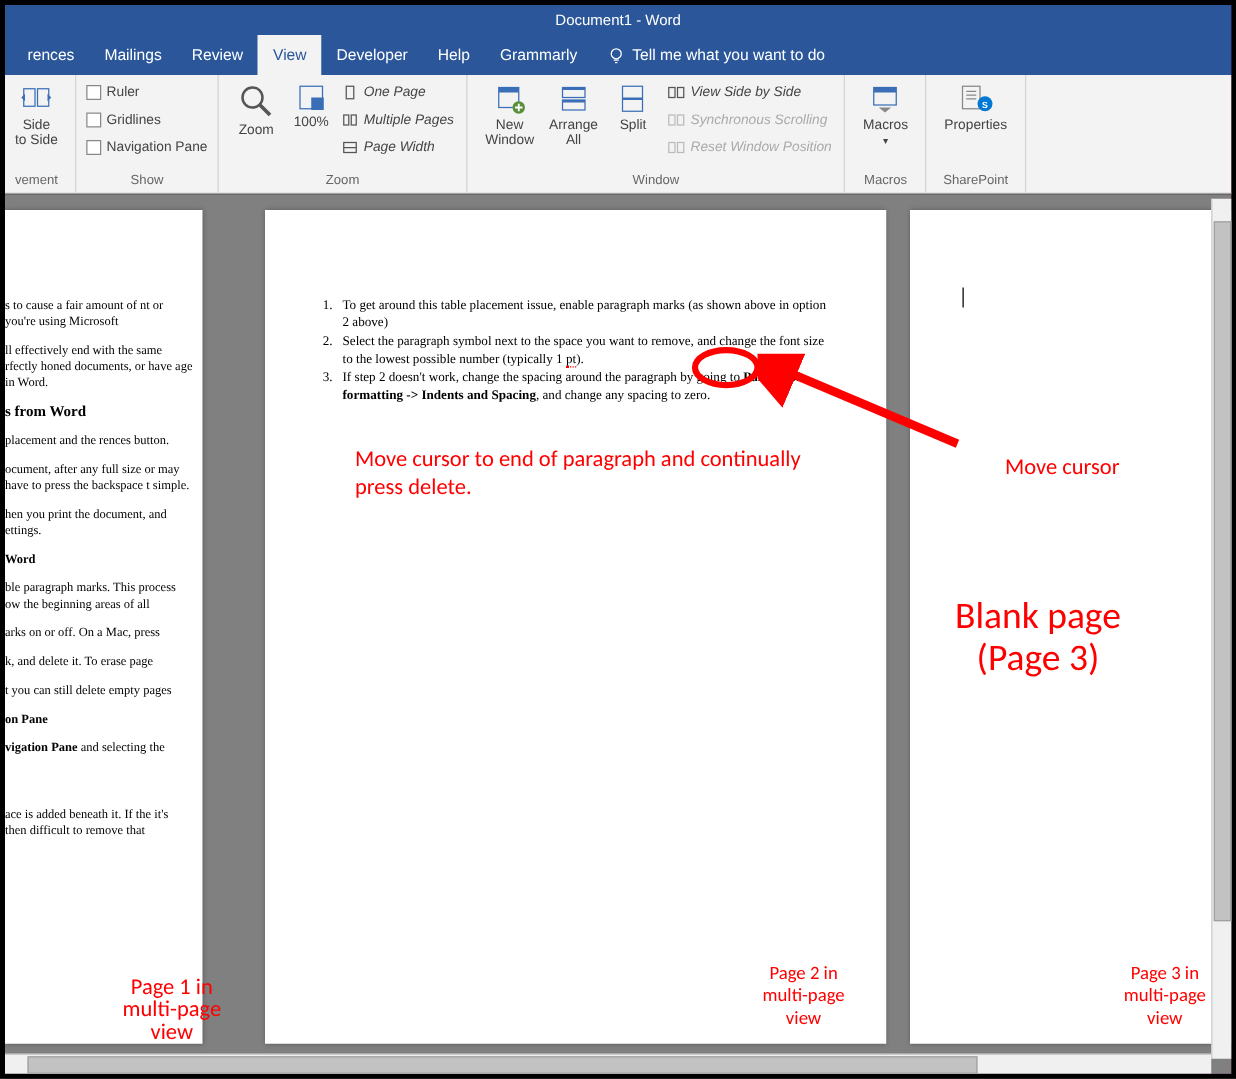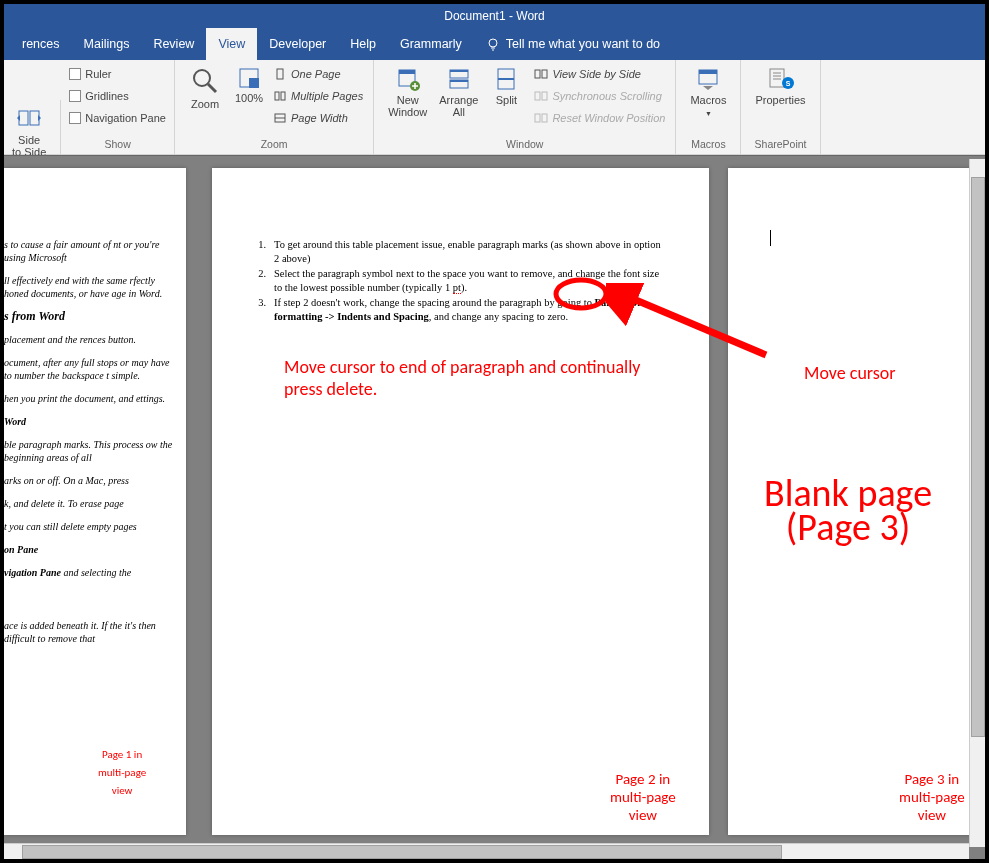--- a/index.html
+++ b/index.html
@@ -91,21 +91,21 @@
       position: absolute;
       background: #fff;
       box-shadow: 0 0 4px rgba(0,0,0,.3);
       top: 12px;
       bottom: 24px;
       font-family: "Times New Roman", serif;
       font-size: 11px;
       color: #000;
       overflow: hidden;
     }
-    .page1 { left: 0; width: 182px; padding: 70px 8px 8px 0; font-style: italic; }
+    .page1 { left: 0; width: 158px; padding: 70px 8px 8px 0; }
     .page2 { left: 208px; width: 497px; padding: 70px 42px 8px 42px; }
     .page3 { left: 724px; right: 0; padding: 70px 8px 8px 42px; }
     .page1 .body-text { font-size: 10px; line-height: 13px; }
     .page1 .body-text p { margin-bottom: 10px; }
     .page1 .body-text .h { font-weight: bold; font-size: 12px; }
     .p2-list { font-size: 10.5px; line-height: 14px; }
     .p2-list .row { display: flex; margin-bottom: 1px; }
     .p2-list .num { width: 20px; text-align: right; padding-right: 8px; }
     .p2-list .txt { flex: 1; }
     .annot {
@@ -155,21 +155,21 @@
           <circle cx="7" cy="6" r="4" fill="none" stroke="#fff" stroke-width="1"></circle>
           <line x1="5" y1="11" x2="9" y2="11" stroke="#fff"></line>
           <line x1="6" y1="13" x2="8" y2="13" stroke="#fff"></line>
         </svg>
       <span>Tell me what you want to do</span>
     </div>
   </div>
 
   <div class="ribbon">
 
-    <div class="group" style="padding-left:2px;margin-top:40px;">
+    <div class="group" style="padding-left:2px;">
       <div class="group-body">
         <div class="big-btn">
           <svg width="26" height="26" viewBox="0 0 26 26">
               <rect x="3" y="5" width="9" height="14" fill="none" stroke="#3a6fb7"></rect>
               <rect x="14" y="5" width="9" height="14" fill="none" stroke="#3a6fb7"></rect>
               <path d="M1 12 l3-3 v6 z M25 12 l-3-3 v6 z" fill="#3a6fb7"></path>
             </svg>
           <div class="lbl" style="white-space:pre-line">Side
 to Side</div>
         </div>
@@ -329,21 +329,21 @@
   </div>
 
   <div class="workspace">
 
     <div class="page page1">
       <div class="body-text">
         <p>s to cause a fair amount of nt or you're using Microsoft</p>
         <p>ll effectively end with the same rfectly honed documents, or have age in Word.</p>
         <p class="h">s from Word</p>
         <p>placement and the rences button.</p>
-        <p>ocument, after any full stops or may have to number the backspace t simple.</p>
+        <p>ocument, after any full size or may have to press the backspace t simple.</p>
         <p>hen you print the document, and ettings.</p>
         <p style="font-weight:bold">Word</p>
         <p>ble paragraph marks. This process ow the beginning areas of all</p>
         <p>arks on or off. On a Mac, press</p>
         <p>k, and delete it. To erase page</p>
         <p>t you can still delete empty pages</p>
         <p style="font-weight:bold">on Pane</p>
         <p><b>vigation Pane</b> and selecting the</p>
         <p style="margin-top:40px">ace is added beneath it. If the it's then difficult to remove that</p>
       </div>
@@ -377,24 +377,24 @@
         <defs>
           <marker id="ah" markerWidth="8" markerHeight="8" refX="2" refY="4" orient="auto">
             <path d="M0,0 L8,4 L0,8 z" fill="#ff0000"></path>
           </marker>
         </defs>
         <line x1="160" y1="72" x2="18" y2="12" stroke="#ff0000" stroke-width="7" marker-end="url(#ah)"></line>
       </svg>
 
     <div class="annot" style="left:280px; top:200px; font-size:18px; line-height:22px; width:360px;">Move cursor to end of paragraph and continually press delete.</div>
     <div class="annot" style="left:800px; top:206px; font-size:18px;">Move cursor</div>
-    <div class="annot" style="left:760px; top:320px; font-size:38px; line-height:34px; white-space:pre-line; text-align:center;">Blank page
+    <div class="annot" style="left:760px; top:320px; font-size:30px; line-height:34px; white-space:pre-line; text-align:center;">Blank page
 (Page 3)</div>
 
-    <div class="annot" style="left:94px; top:590px; font-size:11px; line-height:18px; white-space:pre-line; text-align:center;">Page 1 in
+    <div class="annot" style="left:94px; top:624px; font-size:18px; line-height:18px; white-space:pre-line; text-align:center;">Page 1 in
 multi-page
 view</div>
     <div class="annot" style="left:606px; top:614px; font-size:15px; line-height:18px; white-space:pre-line; text-align:center;">Page 2 in
 multi-page
 view</div>
     <div class="annot" style="left:895px; top:614px; font-size:15px; line-height:18px; white-space:pre-line; text-align:center;">Page 3 in
 multi-page
 view</div>
 
     <div class="scrollbar-h">

